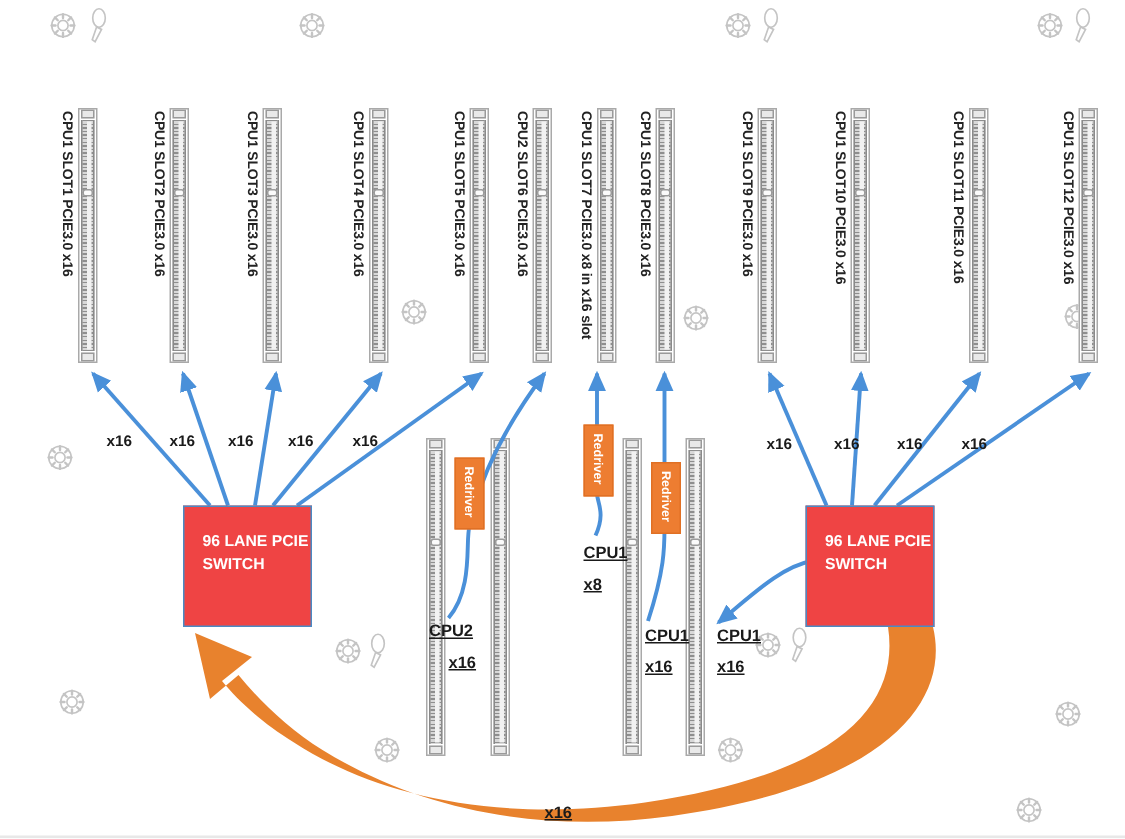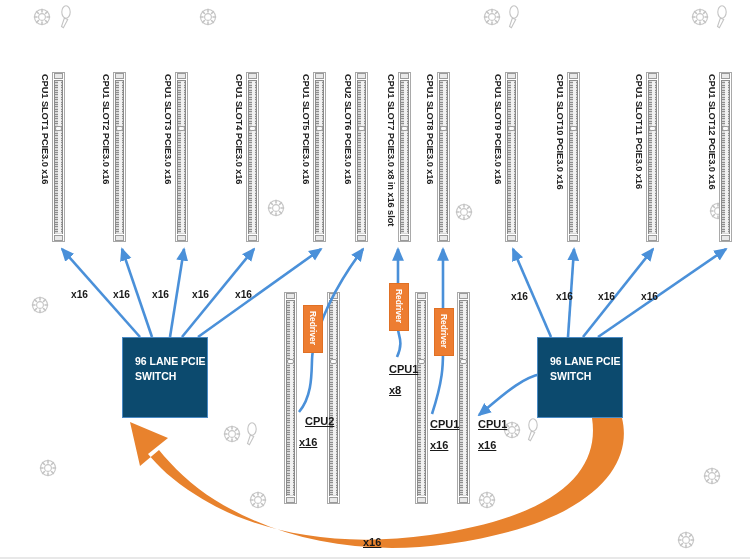--- a/index.html
+++ b/index.html
@@ -17,21 +17,21 @@
   .slot .cap.t{top:0;}
   .slot .cap.b{bottom:0;}
   .slot .notch{position:absolute;left:2px;right:2px;height:5px;background:#fbfbfb;border:1px solid #9c9c9c;box-sizing:border-box;border-radius:2px;}
   .slot .spine{position:absolute;left:5px;top:8px;bottom:8px;width:3px;background:#f2f2f2;}
 
   
   .cap-txt{position:absolute;transform-origin:0 0;transform:rotate(90deg);
     font-size:9.3px;font-weight:bold;color:#232323;white-space:nowrap;letter-spacing:-0.1px;}
 
   
-  .switch{position:absolute;background:#0c4a6e;border:1px solid #4a8ac4;
+  .switch{position:absolute;background:#ef4444;border:1px solid #4a8ac4;
     color:#ffffff;font-size:10.5px;font-weight:bold;line-height:15px;
     padding:16px 0 0 12px;box-sizing:border-box;}
 
   
   .redriver{position:absolute;background:#ed7d31;border:1px solid #e07024;}
   .redriver span{position:absolute;left:0;top:0;transform-origin:0 0;transform:rotate(90deg);
     color:#fff;font-size:8.4px;font-weight:bold;white-space:nowrap;}
 
   
   .lbl{position:absolute;font-size:10.2px;font-weight:bold;color:#1a1a1a;white-space:nowrap;}
@@ -289,21 +289,21 @@
   <div id="labels">
       <div class="lbl" style="left: 71px; top: 289px;">x16</div>
       <div class="lbl" style="left: 113px; top: 289px;">x16</div>
       <div class="lbl" style="left: 152px; top: 289px;">x16</div>
       <div class="lbl" style="left: 192px; top: 289px;">x16</div>
       <div class="lbl" style="left: 235px; top: 289px;">x16</div>
       <div class="lbl" style="left: 511px; top: 291px;">x16</div>
       <div class="lbl" style="left: 556px; top: 291px;">x16</div>
       <div class="lbl" style="left: 598px; top: 291px;">x16</div>
       <div class="lbl" style="left: 641px; top: 291px;">x16</div>
-      <div class="lbl big" style="left: 305px; top: 415px;">CPU2</div>
+      <div class="lbl big" style="left: 286px; top: 415px;">CPU2</div>
       <div class="lbl big" style="left: 299px; top: 436px;">x16</div>
       <div class="lbl big" style="left: 389px; top: 363px;">CPU1</div>
       <div class="lbl big" style="left: 389px; top: 384px;">x8</div>
       <div class="lbl big" style="left: 430px; top: 418px;">CPU1</div>
       <div class="lbl big" style="left: 430px; top: 439px;">x16</div>
       <div class="lbl big" style="left: 478px; top: 418px;">CPU1</div>
       <div class="lbl big" style="left: 478px; top: 439px;">x16</div>
       <div class="lbl big" style="left: 363px; top: 536px;">x16</div>
     </div>
 

